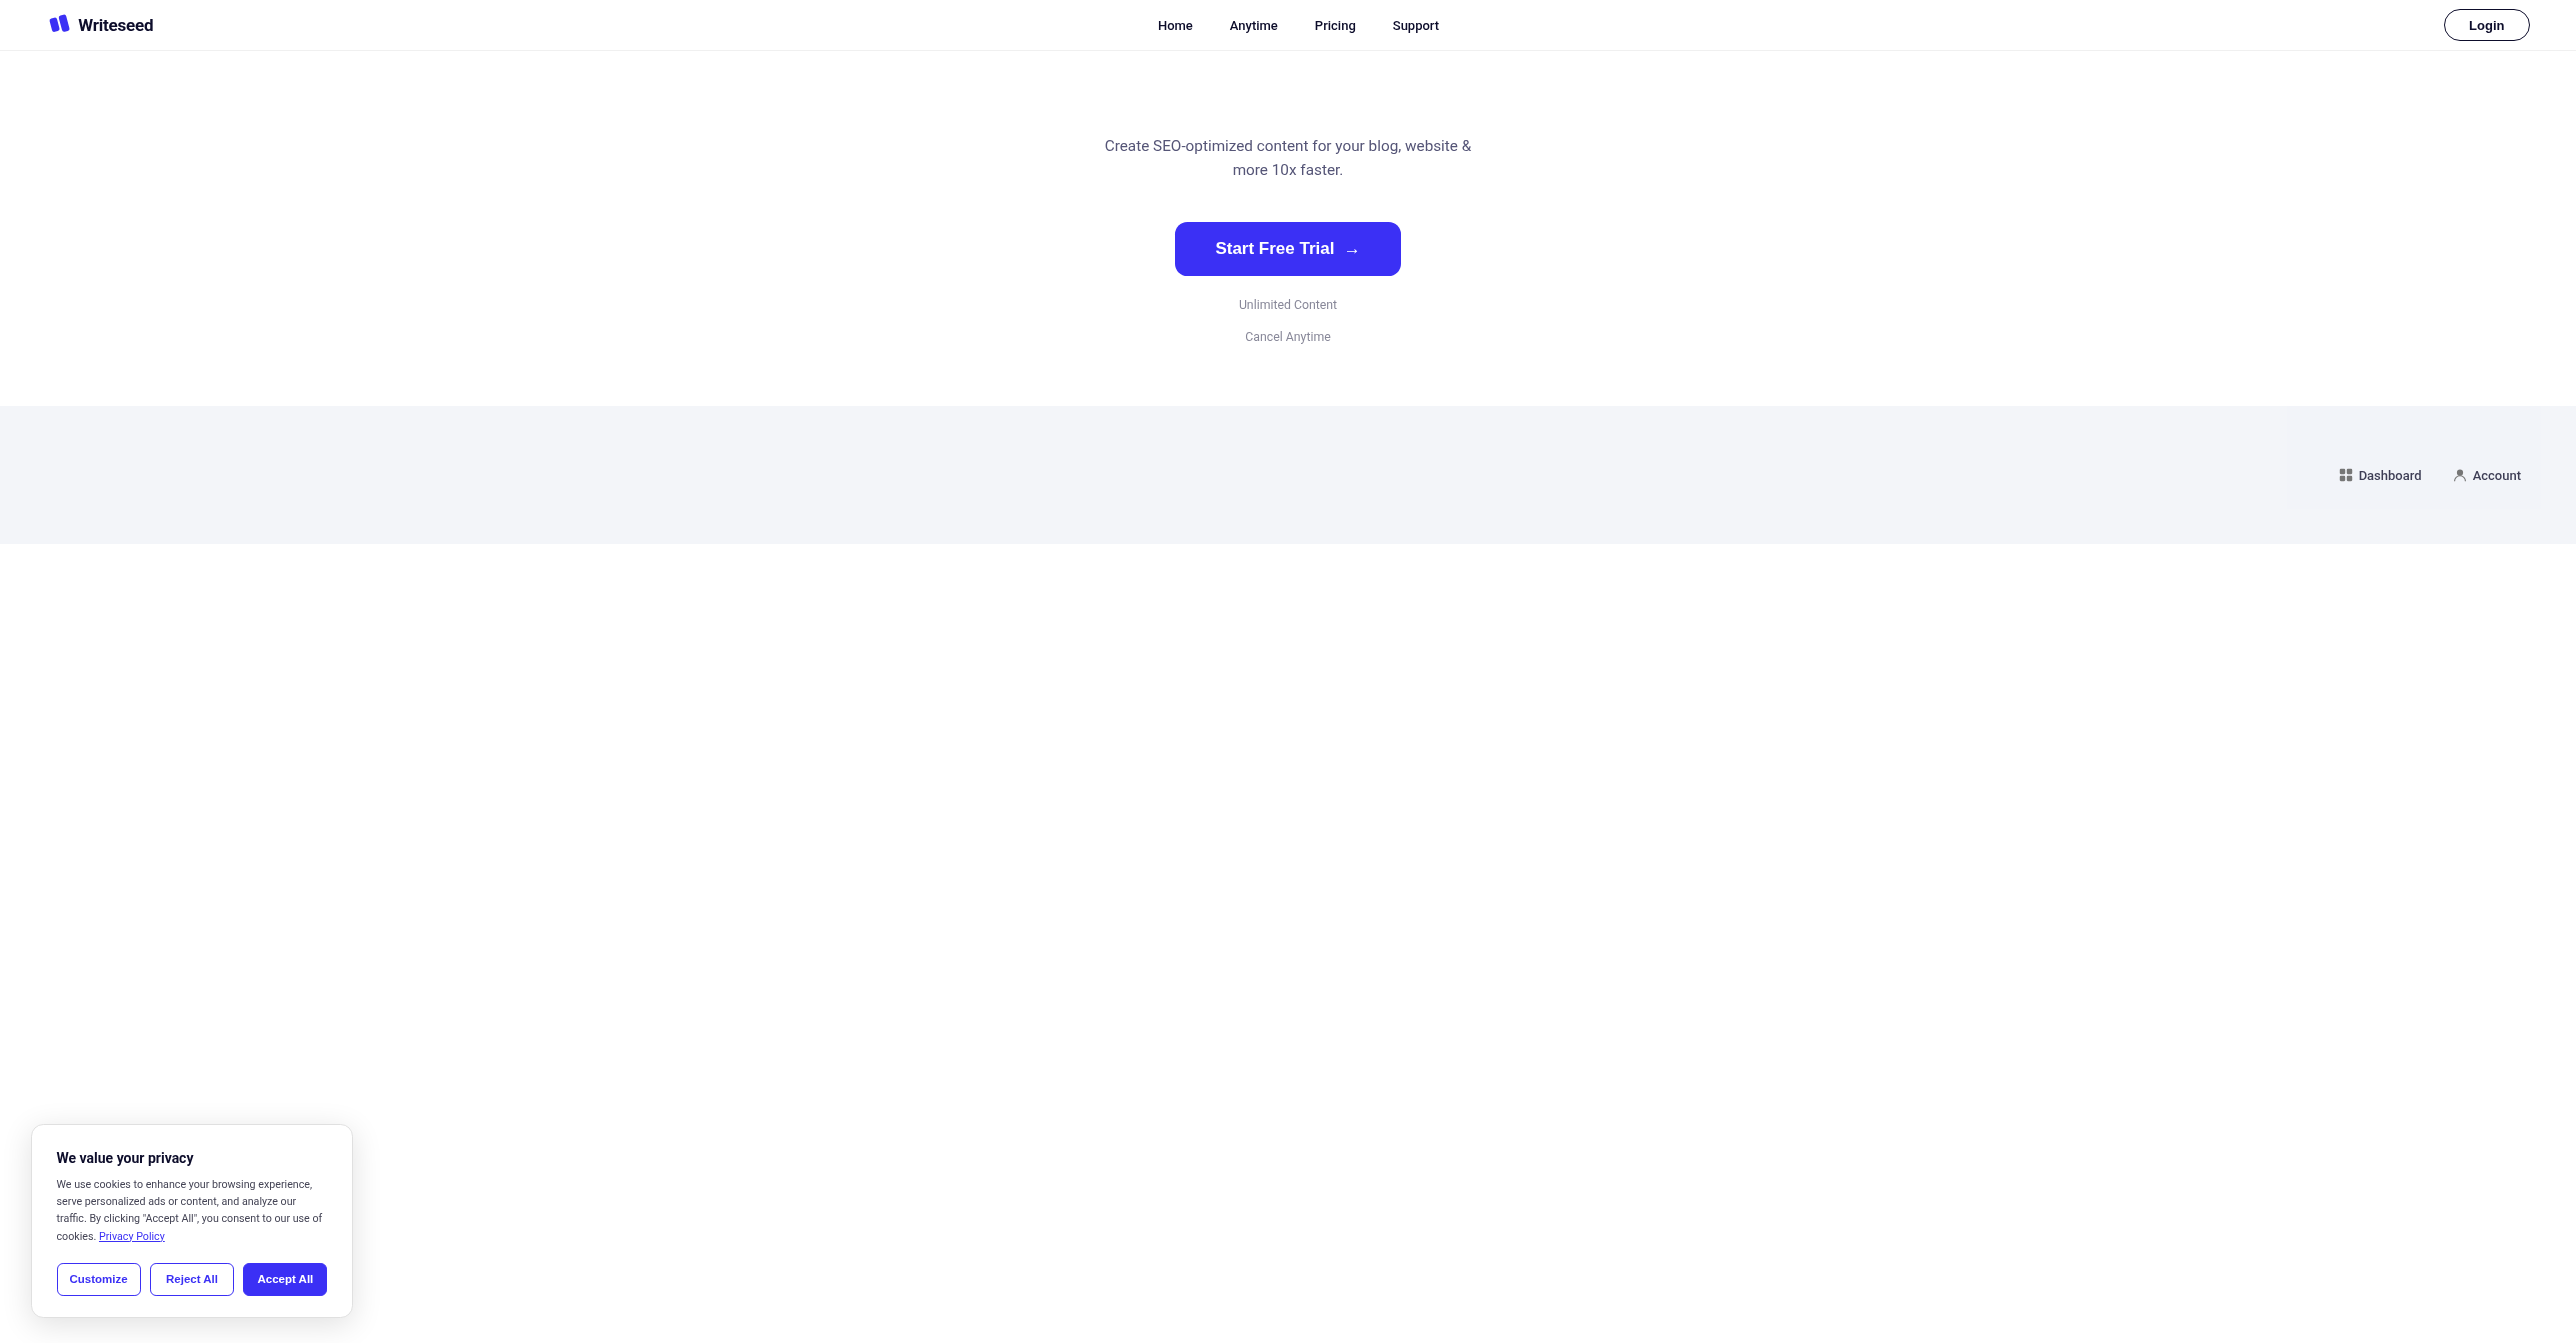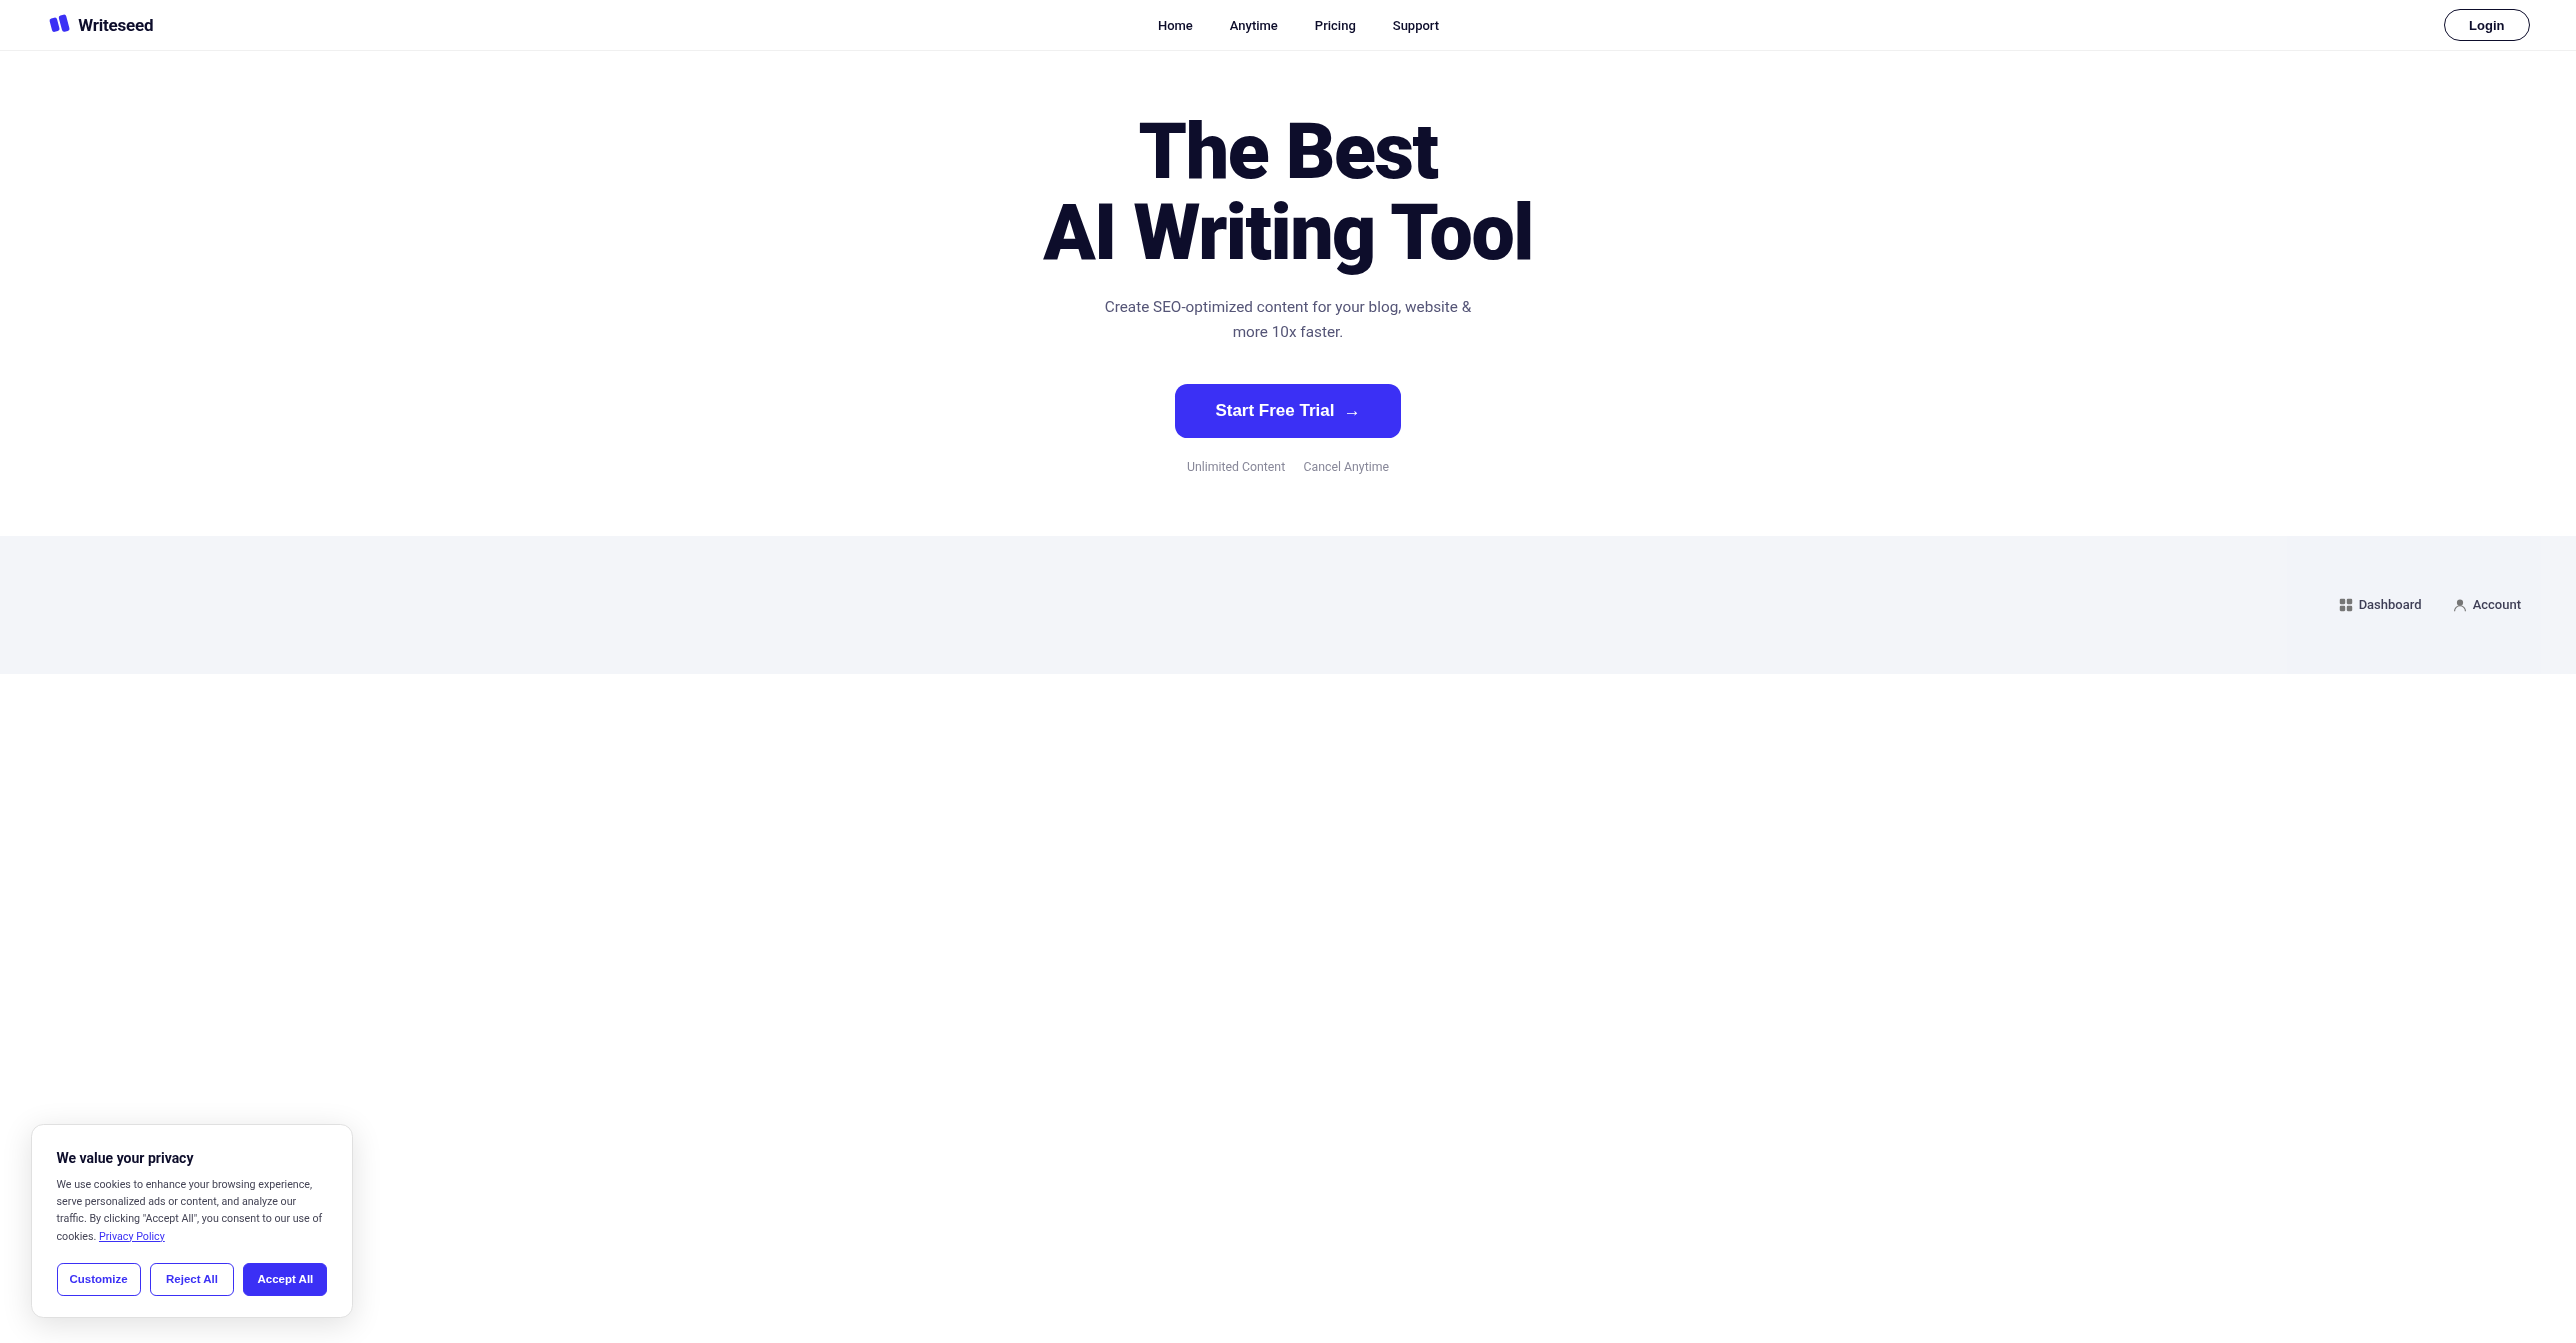--- a/index.html
+++ b/index.html
@@ -113,20 +113,21 @@
       font-size: 17px;
     }
 
     .hero-badges {
       display: flex;
       align-items: center;
       gap: 18.4px;
       margin-top: 21.5px;
       color: #888899;
       font-size: 12.3px;
+      flex-direction: column;
     }
 
     .hero-badges span {
       display: flex;
       align-items: center;
       gap: 4.6px;
     }
 
     
     .bottom-strip {
@@ -240,24 +241,20 @@
     <li><a>Home</a></li>
     <li><a>Anytime</a></li>
     <li><a>Pricing</a></li>
     <li><a>Support</a></li>
   </ul>
 
   <button class="login-btn">Login</button>
 </nav>
 
 <section class="hero">
-  <h1 class="hero-title">
-    <span>The Best</span><br>
-    <span>AI Writing Tool</span>
-  </h1>
 
   <p class="hero-subtitle">Create SEO-optimized content for your blog, website &amp; more 10x faster.</p>
 
   <button class="cta-btn">
     <span>Start Free Trial</span>
     <span class="cta-arrow">→</span>
   </button>
 
   <div class="hero-badges">
     <span>Unlimited Content</span>

